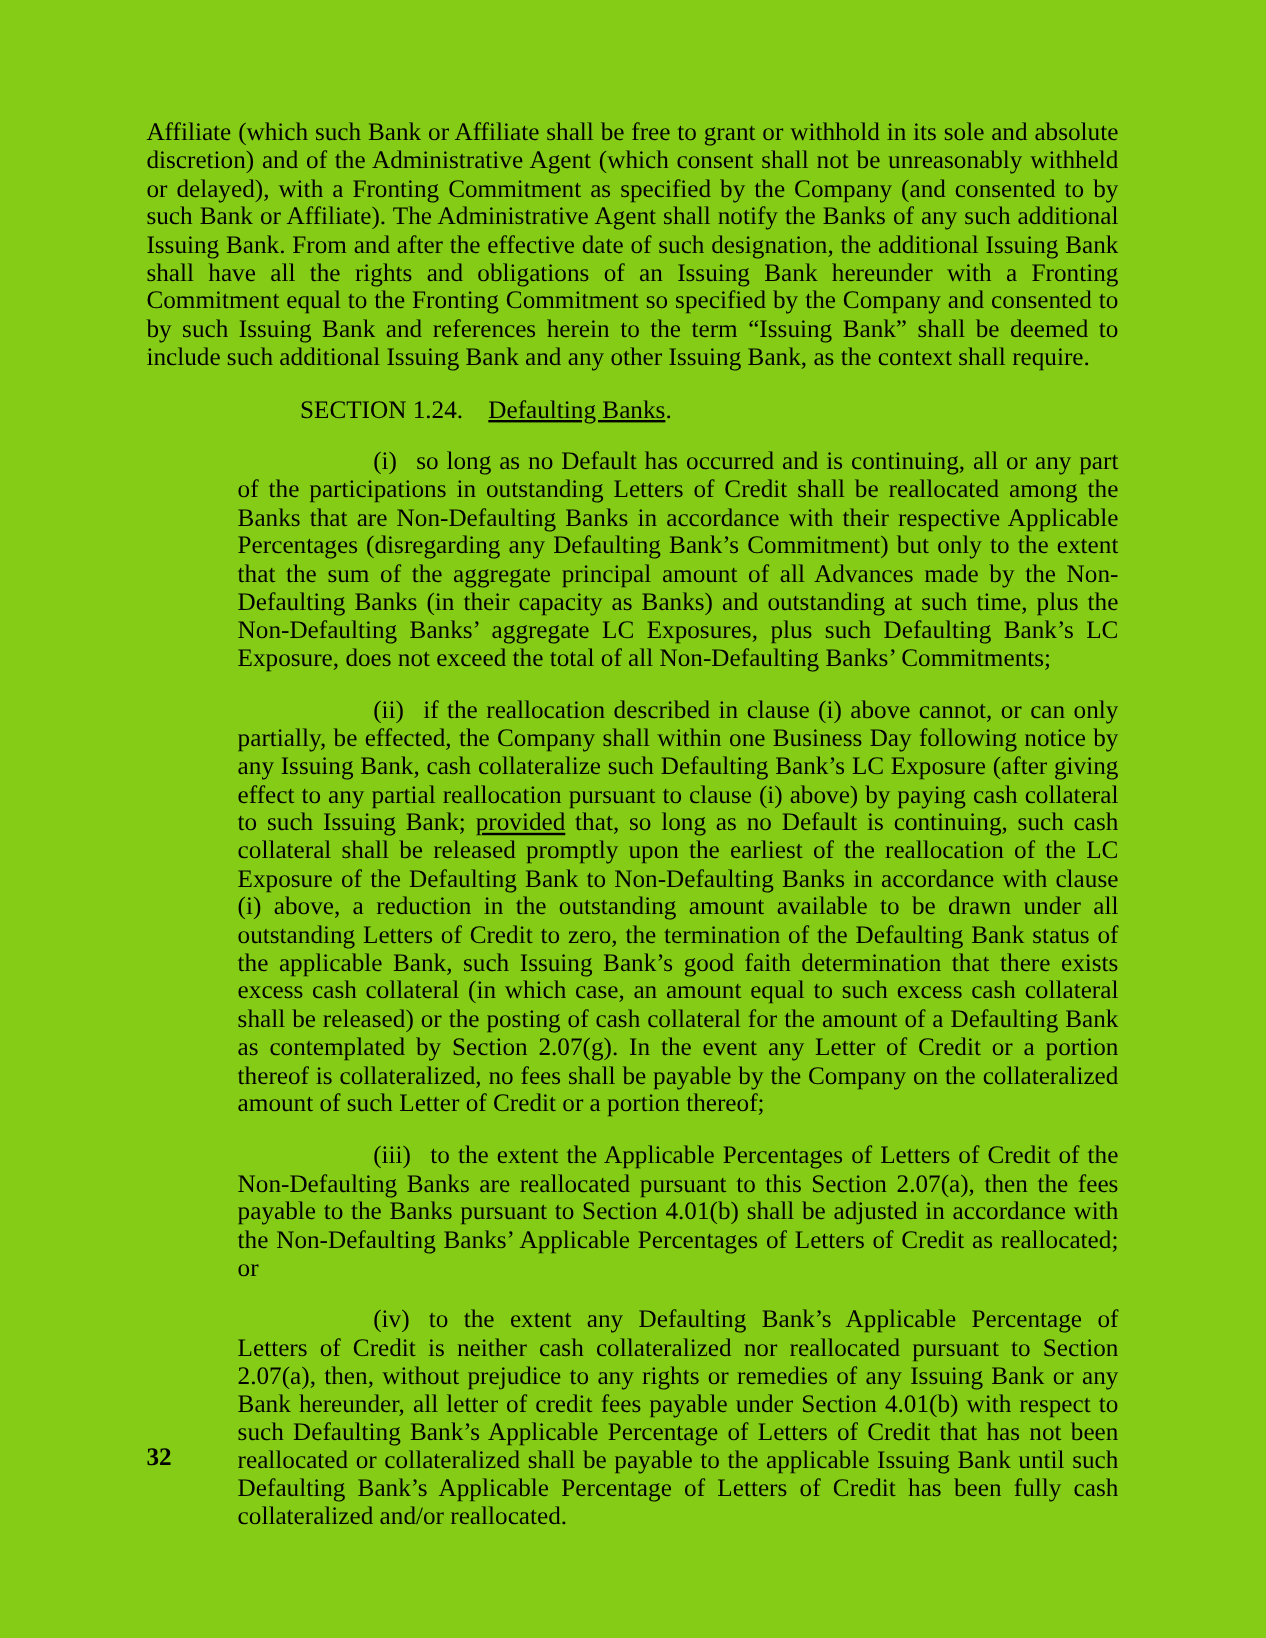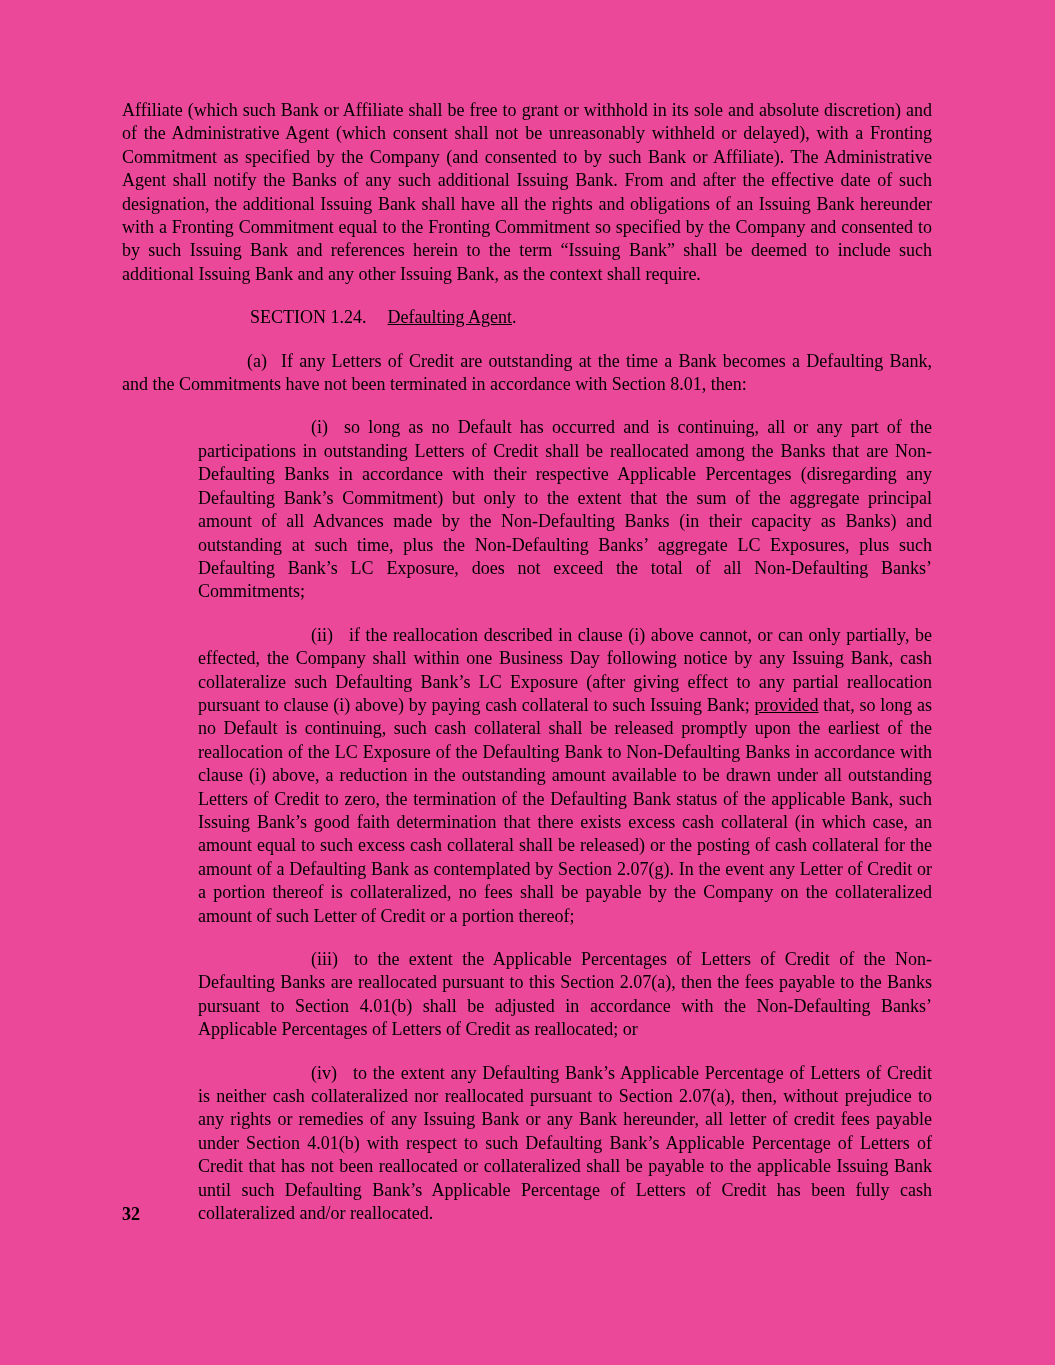--- a/index.html
+++ b/index.html
@@ -4,25 +4,25 @@
 <style>
   html, body {
     margin: 0;
     padding: 0;
     background: #ffffff;
   }
   .page {
     position: relative;
     width: 1055px;
     height: 1365px;
-    background: #ec4899;
+    background: #84cc16;
     box-sizing: border-box;
     padding: 99px 123px 0 122px;
     font-family: "Liberation Serif", serif;
-    font-size: 18px;
+    font-size: 21px;
     line-height: 23.4px;
     color: #000000;
     overflow: hidden;
   }
   .para {
     margin: 0 0 20px 0;
     text-align: justify;
   }
   .heading {
     text-indent: 128px;
@@ -60,26 +60,23 @@
   }
 </style>
 </head>
 <body>
 
 <div class="page">
 
   <p class="para intro">Affiliate (which such Bank or Affiliate shall be free to grant or withhold in its sole and absolute discretion) and of the Administrative Agent (which consent shall not be unreasonably withheld or delayed), with a Fronting Commitment as specified by the Company (and consented to by such Bank or Affiliate).  The Administrative Agent shall notify the Banks of any such additional Issuing Bank.  From and after the effective date of such designation, the additional Issuing Bank shall have all the rights and obligations of an Issuing Bank hereunder with a Fronting Commitment equal to the Fronting Commitment so specified by the Company and consented to by such Issuing Bank and references herein to the term “Issuing Bank” shall be deemed to include such additional Issuing Bank and any other Issuing Bank, as the context shall require.</p>
 
   <p class="para heading">
-    <span class="sec-label">SECTION 1.24.</span><span class="sec-title">Defaulting Agent</span><span>.</span>
+    <span class="sec-label">SECTION 1.24.</span><span class="sec-title">Defaulting Banks</span><span>.</span>
   </p>
 
-  <p class="para level-a">
-    <span class="marker">(a)</span><span>If any Letters of Credit are outstanding at the time a Bank becomes a Defaulting Bank, and the Commitments have not been terminated in accordance with Section 8.01, then:</span>
-  </p>
 
   <p class="para clause">
     <span class="marker">(i)</span><span>so long as no Default has occurred and is continuing, all or any part of the participations in outstanding Letters of Credit shall be reallocated among the Banks that are Non-Defaulting Banks in accordance with their respective Applicable Percentages (disregarding any Defaulting Bank’s Commitment) but only to the extent that the sum of the aggregate principal amount of all Advances made by the Non-Defaulting Banks (in their capacity as Banks) and outstanding at such time, plus the Non-Defaulting Banks’ aggregate LC Exposures, plus such Defaulting Bank’s LC Exposure, does not exceed the total of all Non-Defaulting Banks’ Commitments;</span>
   </p>
 
   <p class="para clause">
     <span class="marker">(ii)</span><span>if the reallocation described in clause (i) above cannot, or can only partially, be effected, the Company shall within one Business Day following notice by any Issuing Bank, cash collateralize such Defaulting Bank’s LC Exposure (after giving effect to any partial reallocation pursuant to clause (i) above) by paying cash collateral to such Issuing Bank; </span><span class="u">provided</span><span> that, so long as no Default is continuing, such cash collateral shall be released promptly upon the earliest of the reallocation of the LC Exposure of the Defaulting Bank to Non-Defaulting Banks in accordance with clause (i) above, a reduction in the outstanding amount available to be drawn under all outstanding Letters of Credit to zero, the termination of the Defaulting Bank status of the applicable Bank, such Issuing Bank’s good faith determination that there exists excess cash collateral (in which case, an amount equal to such excess cash collateral shall be released) or the posting of cash collateral for the amount of a Defaulting Bank as contemplated by Section 2.07(g).  In the event any Letter of Credit or a portion thereof is collateralized, no fees shall be payable by the Company on the collateralized amount of such Letter of Credit or a portion thereof;</span>
   </p>
 
   <p class="para clause">

